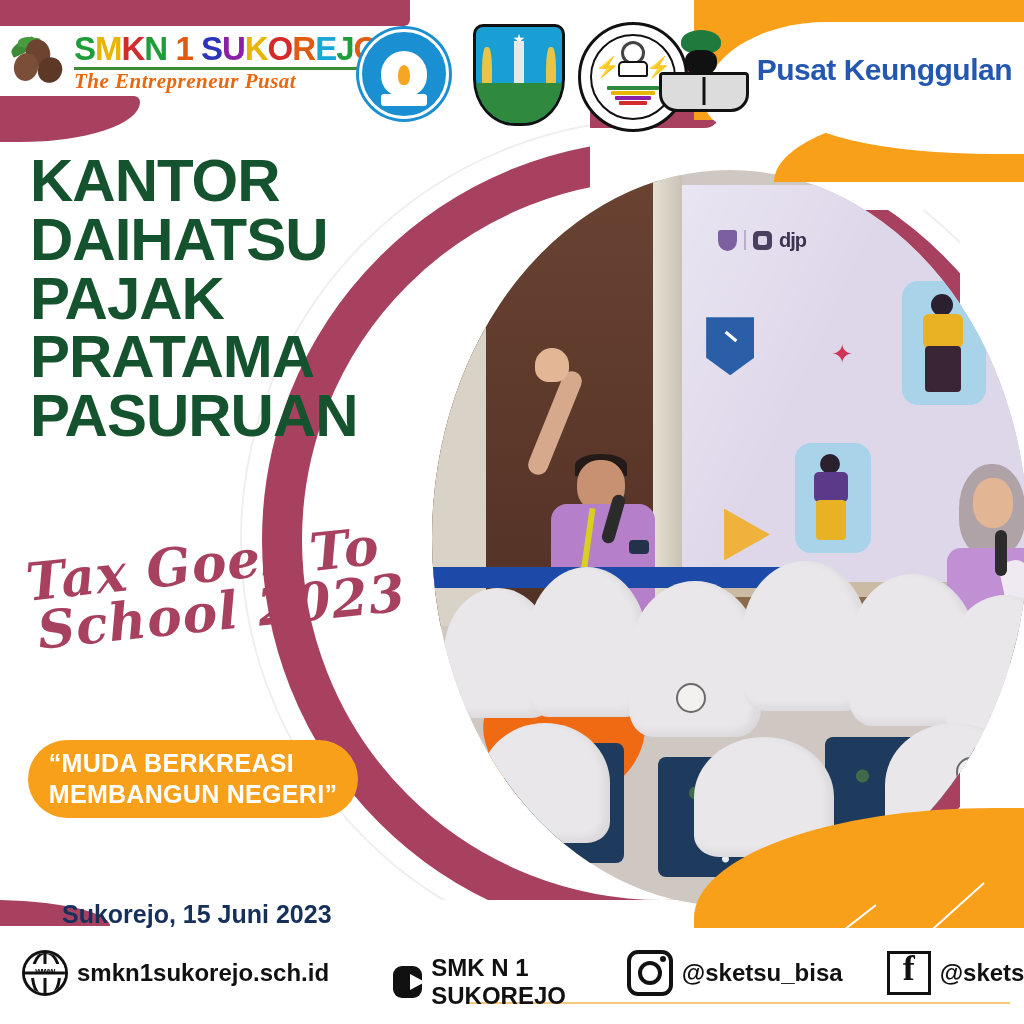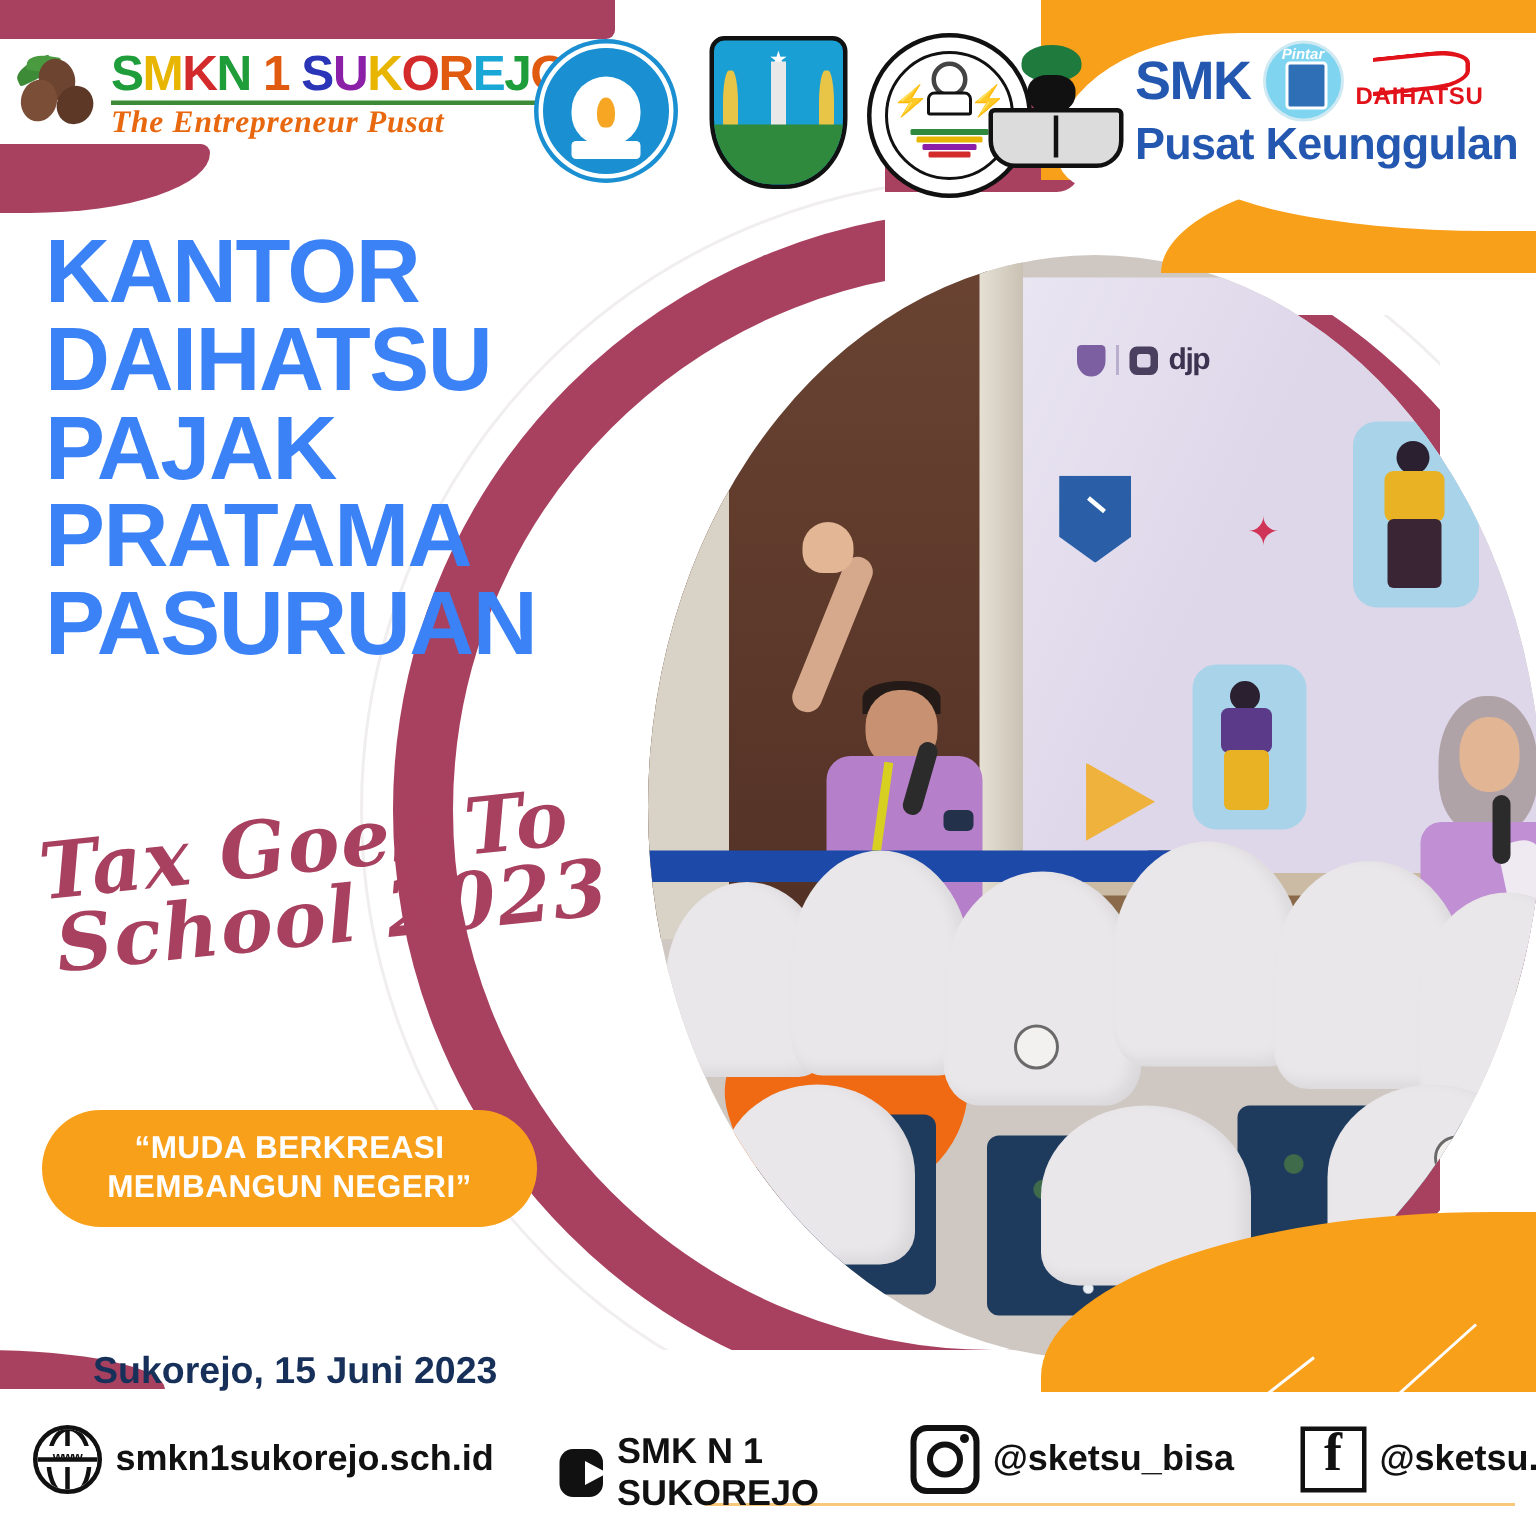--- a/index.html
+++ b/index.html
@@ -130,39 +130,39 @@
   .pintar .lbl{position:absolute;left:0;top:3px;width:100%;text-align:center;color:#fff;
        font-size:10px;font-weight:bold;font-style:italic;}
   .daih{display:flex;flex-direction:column;align-items:center;}
   .daih .mark{width:62px;height:22px;position:relative;}
   .daih .mark:before{content:"";position:absolute;left:0;top:0;width:62px;height:20px;
        border:3px solid #e1121a;border-left:none;border-radius:0 40% 40% 0;transform:skewY(-6deg);}
   .daih .name{color:#e1121a;font-weight:bold;font-size:16px;letter-spacing:.5px;}
   .smkpk .r2{color:#2458b0;font-weight:bold;font-size:30px;letter-spacing:-.5px;}
 
   
-  .headline{position:absolute;left:30px;top:152px;color:#3b82f6;font-weight:bold;
+  .headline{position:absolute;left:30px;top:152px;color:#14532d;font-weight:bold;
        font-size:60px;line-height:.98;letter-spacing:-1px;}
   .script{position:absolute;left:28px;top:538px;color:#a8405f;
        font-family:"DejaVu Serif",serif;font-style:italic;font-weight:bold;
        font-size:52px;line-height:.95;letter-spacing:1px;transform:rotate(-6deg);}
   .script .l2{display:block;margin-left:6px;}
 
   .badge{position:absolute;left:28px;top:740px;width:330px;height:78px;background:#f9a01b;
        border-radius:40px;display:flex;align-items:center;justify-content:center;
-       text-align:center;color:#fff;font-weight:bold;font-size:21px;line-height:1.25;
+       color:#fff;font-weight:bold;font-size:25px;line-height:1.25;
        letter-spacing:.3px;}
 
   .datetext{position:absolute;left:62px;top:900px;color:#16305a;font-size:25px;font-weight:bold;}
 
   
   .social{position:absolute;left:22px;top:948px;width:984px;height:50px;
        display:flex;align-items:center;}
   .sitem{display:flex;align-items:center;gap:9px;color:#111;font-weight:bold;font-size:24px;}
-  .sitem.web{margin-right:44px;}
+  .sitem.web{margin-right:64px;}
   .sitem.yt{margin-right:44px;margin-top:17px;}
   .sitem.ig{margin-right:44px;}
   .globe{width:40px;height:40px;border-radius:50%;border:3px solid #111;position:relative;overflow:hidden;}
   .globe:before{content:"";position:absolute;left:50%;top:-3px;width:3px;height:46px;background:#111;transform:translateX(-50%);}
   .globe:after{content:"";position:absolute;left:-3px;top:50%;width:46px;height:3px;background:#111;transform:translateY(-50%);}
   .globe em{position:absolute;left:6px;top:-2px;width:24px;height:42px;border:3px solid #111;
        border-radius:50%;background:transparent;}
   .globe b{position:absolute;left:0;top:11px;width:100%;text-align:center;font-size:9px;
        font-weight:bold;letter-spacing:-.5px;background:#fff;line-height:1.6;}
   .ytico{width:46px;height:32px;background:#111;border-radius:9px;position:relative;}
@@ -392,31 +392,20 @@
 
     <div class="logo adiwiyata-block">
       <div class="adiw">
         <div class="tree">
             <div class="can"></div>
             <div class="root"></div>
           </div>
         <div class="book"></div>
       </div>
       <div class="smkpk">
-        <div class="r1">
-          <div class="smk">SMK</div>
-          <div class="pintar">
-            <div class="tab"></div>
-            <div class="lbl">Pintar</div>
-          </div>
-          <div class="daih">
-            <div class="mark"></div>
-            <div class="name">DAIHATSU</div>
-          </div>
-        </div>
         <div class="r2">Pusat Keunggulan</div>
       </div>
     </div>
   </div>
 
   <div class="headline">
     <div>KANTOR</div>
     <div>DAIHATSU</div>
     <div>PAJAK</div>
     <div>PRATAMA</div>

